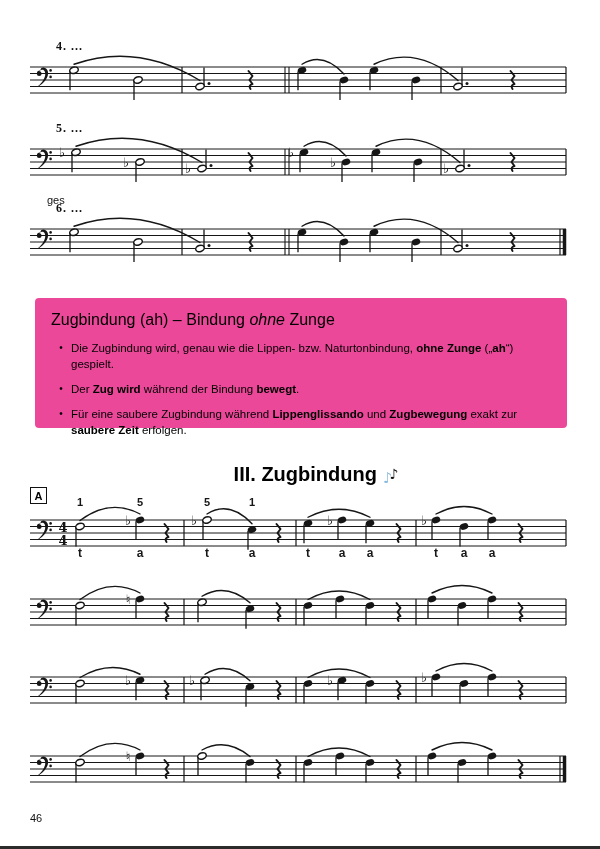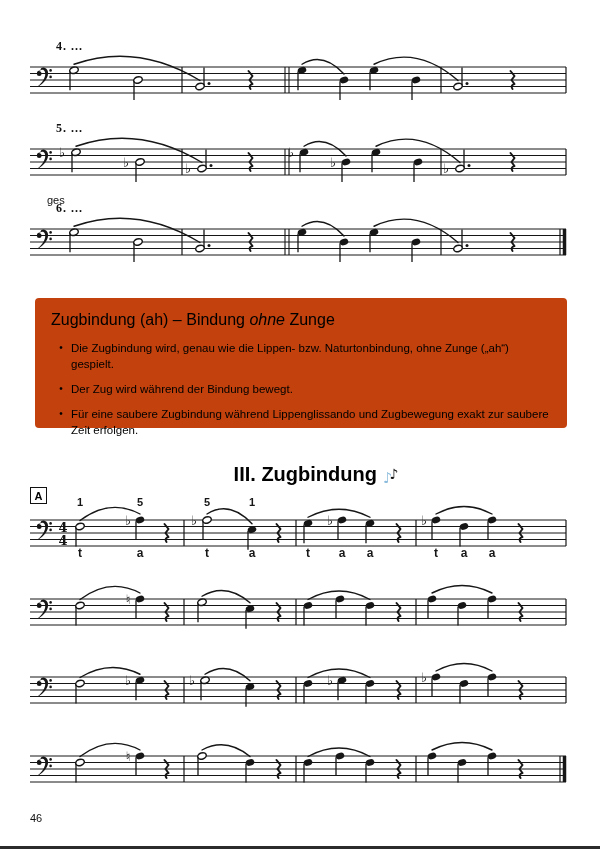--- a/index.html
+++ b/index.html
@@ -2,28 +2,28 @@
 <html><head>
 <meta charset="utf-8">
 <style>
   html,body{margin:0;padding:0;background:#fff;}
   .page{position:relative;width:600px;height:849px;background:#fff;overflow:hidden;
         font-family:"Liberation Sans",sans-serif;color:#000;}
   .ex-label{position:absolute;font:bold 12px "Liberation Serif",serif;color:#111;letter-spacing:1px;}
   .note-name{position:absolute;font:11px "Liberation Sans",sans-serif;color:#111;margin-top:17px;}
   .staff-svg{position:absolute;left:0;}
   .info-box{position:absolute;left:35px;top:298px;width:532px;height:130px;
-            background:#c2410c;border-radius:4px;box-sizing:border-box;padding:13px 16px 0 16px;}
+            background:#ec4899;border-radius:4px;box-sizing:border-box;padding:13px 16px 0 16px;}
   .info-title{font-size:16px;color:#000;}
   .info-title em{font-style:italic;}
   .bullets{margin-top:11px;}
   .bullet{display:flex;font-size:11.5px;line-height:1.4;margin-bottom:9px;color:#000;}
   .b-dot{flex:0 0 20px;text-align:center;font-size:10px;padding-top:1px;}
   .b-text{flex:1;}
-  .b-text b{font-weight:normal;}
+  .b-text b{font-weight:bold;}
   .section-title{position:absolute;left:16px;top:462px;width:100%;text-align:center;
                  font-weight:bold;font-size:20px;color:#000;}
   .title-icon{font-family:"DejaVu Sans",sans-serif;font-weight:normal;margin-left:6px;}
   .title-icon .n1::before{content:"♪";}
   .title-icon .n2::before{content:"♪";}
   .title-icon .n1{color:#8abbdd;font-size:15px;position:relative;top:2px;}
   .title-icon .n2{color:#111;font-size:14px;position:relative;top:-2px;margin-left:-3px;}
   .marker-box{position:absolute;left:30px;top:487px;width:15px;height:15px;border:1.3px solid #111;
               font:bold 11px "Liberation Sans",sans-serif;display:flex;align-items:center;justify-content:center;}
   .page-number{position:absolute;left:30px;top:812px;font-size:11px;color:#111;}

